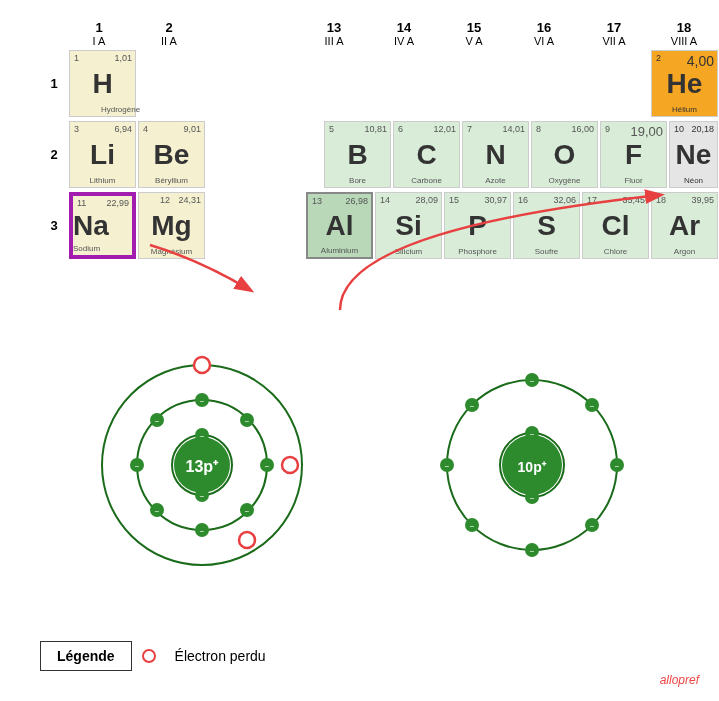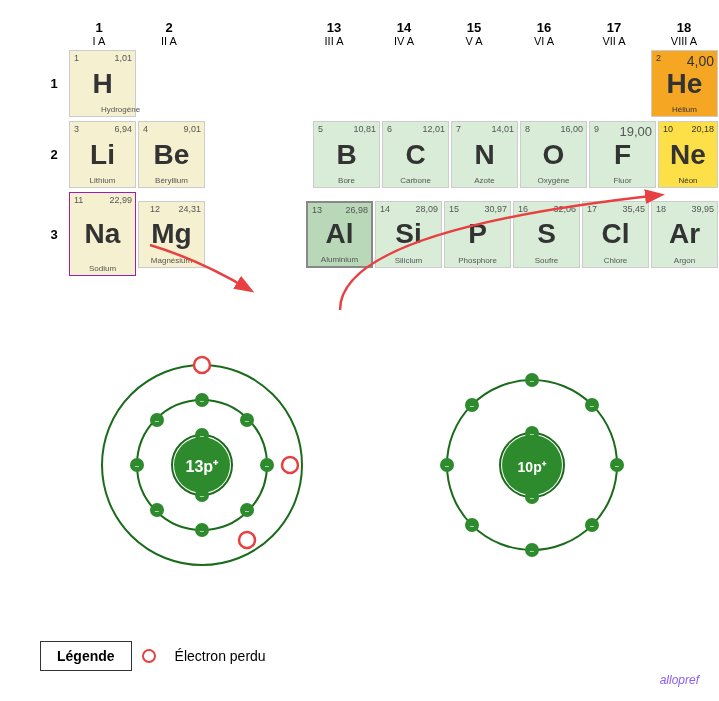--- a/index.html
+++ b/index.html
@@ -131,40 +131,40 @@
         <span style="font-size:8px;color:#555;position:absolute;bottom:2px;">Oxygène</span>
       </div>
 
       <div style="width:67px;height:67px;border:1px solid #ccc;background:#d8ecd8;position:relative;display:flex;flex-direction:column;align-items:center;justify-content:center;margin:1px;">
         <span style="position:absolute;top:2px;left:4px;font-size:9px;color:#555;">9</span>
         <span style="position:absolute;top:2px;right:3px;font-size:13px;color:#555;margin-left:36px;">19,00</span>
         <span style="font-size:28px;font-weight:bold;color:#333;">F</span>
         <span style="font-size:8px;color:#555;position:absolute;bottom:2px;">Fluor</span>
       </div>
 
-      <div style="width:60px;height:67px;border:1px solid #ccc;background:#fde047;position:relative;display:flex;flex-direction:column;align-items:center;justify-content:center;margin:1px;">
+      <div style="width:49px;height:67px;border:1px solid #ccc;background:#e5e5e5;position:relative;display:flex;flex-direction:column;align-items:center;justify-content:center;margin:1px;">
         <span style="position:absolute;top:2px;left:4px;font-size:9px;color:#333;">10</span>
         <span style="position:absolute;top:2px;right:3px;font-size:9px;color:#333;">20,18</span>
         <span style="font-size:28px;font-weight:bold;color:#333;">Ne</span>
         <span style="font-size:8px;color:#333;position:absolute;bottom:2px;">Néon</span>
       </div>
     </div>
 
     <div style="display:flex; align-items:center; margin-bottom:2px; padding-left:44px;">
       <div style="width:20px; text-align:center; font-size:13px; font-weight:bold; margin-right:4px;">3</div>
 
-      <div style="width:67px;height:84px;border:1px solid #a21caf;background:#f5f0d0;position:relative;display:flex;flex-direction:column;align-items:center;justify-content:center;margin:1px;">
+      <div style="width:67px;height:67px;border:4px solid #a21caf;background:#f5f0d0;position:relative;display:flex;flex-direction:column;justify-content:center;margin:1px;">
         <span style="position:absolute;top:2px;left:4px;font-size:9px;color:#555;">11</span>
         <span style="position:absolute;top:2px;right:3px;font-size:9px;color:#555;">22,99</span>
         <span style="font-size:28px;font-weight:bold;color:#333;">Na</span>
         <span style="font-size:8px;color:#555;position:absolute;bottom:2px;">Sodium</span>
       </div>
 
       <div style="width:67px;height:67px;border:1px solid #ccc;background:#f5f0d0;position:relative;display:flex;flex-direction:column;align-items:center;justify-content:center;margin:1px;">
-        <span style="position:absolute;top:2px;left:11px;font-size:9px;color:#555;">12</span>
+        <span style="position:absolute;top:2px;left:21px;font-size:9px;color:#555;">12</span>
         <span style="position:absolute;top:2px;right:3px;font-size:9px;color:#555;">24,31</span>
         <span style="font-size:28px;font-weight:bold;color:#333;">Mg</span>
         <span style="font-size:8px;color:#555;position:absolute;bottom:2px;">Magnésium</span>
       </div>
 
       <div style="flex:1;"></div>
 
       <div style="width:67px;height:67px;border:2px solid #888;background:#b8d8b8;position:relative;display:flex;flex-direction:column;align-items:center;justify-content:center;margin:1px;">
         <span style="position:absolute;top:2px;left:4px;font-size:9px;color:#555;">13</span>
         <span style="position:absolute;top:2px;right:3px;font-size:9px;color:#555;">26,98</span>
@@ -306,15 +306,15 @@
   <div style="position:absolute;bottom:30px;left:40px;display:flex;align-items:center;gap:10px;">
     <div style="border:1.5px solid #333;padding:6px 16px;display:flex;align-items:center;gap:10px;">
       <span style="font-weight:bold;font-size:14px;">Légende</span>
     </div>
     <div style="display:flex;align-items:center;gap:6px;">
       <div style="width:14px;height:14px;border-radius:50%;border:2px solid #e84040;background:#fff;"></div>
       <span style="font-size:14px;padding-left:13px;">Électron perdu</span>
     </div>
   </div>
 
-  <div style="position:absolute;bottom:14px;right:20px;font-size:12px;color:#8b5cf6;font-style:italic;">allopref</div>
+  <div style="position:absolute;bottom:14px;right:20px;font-size:12px;color:#ef4444;font-style:italic;">allopref</div>
 
 </div>
 
 </body></html>

